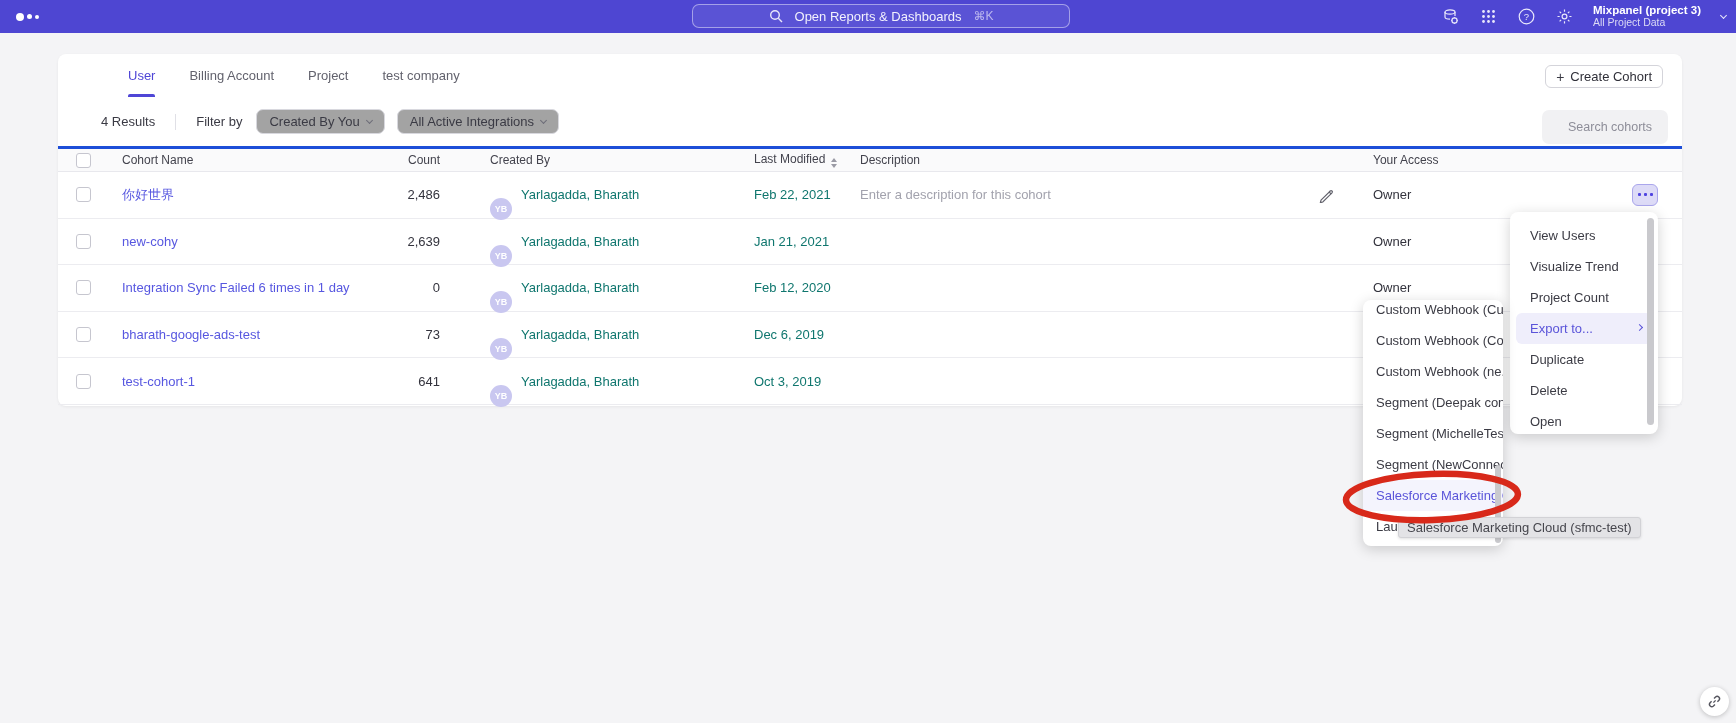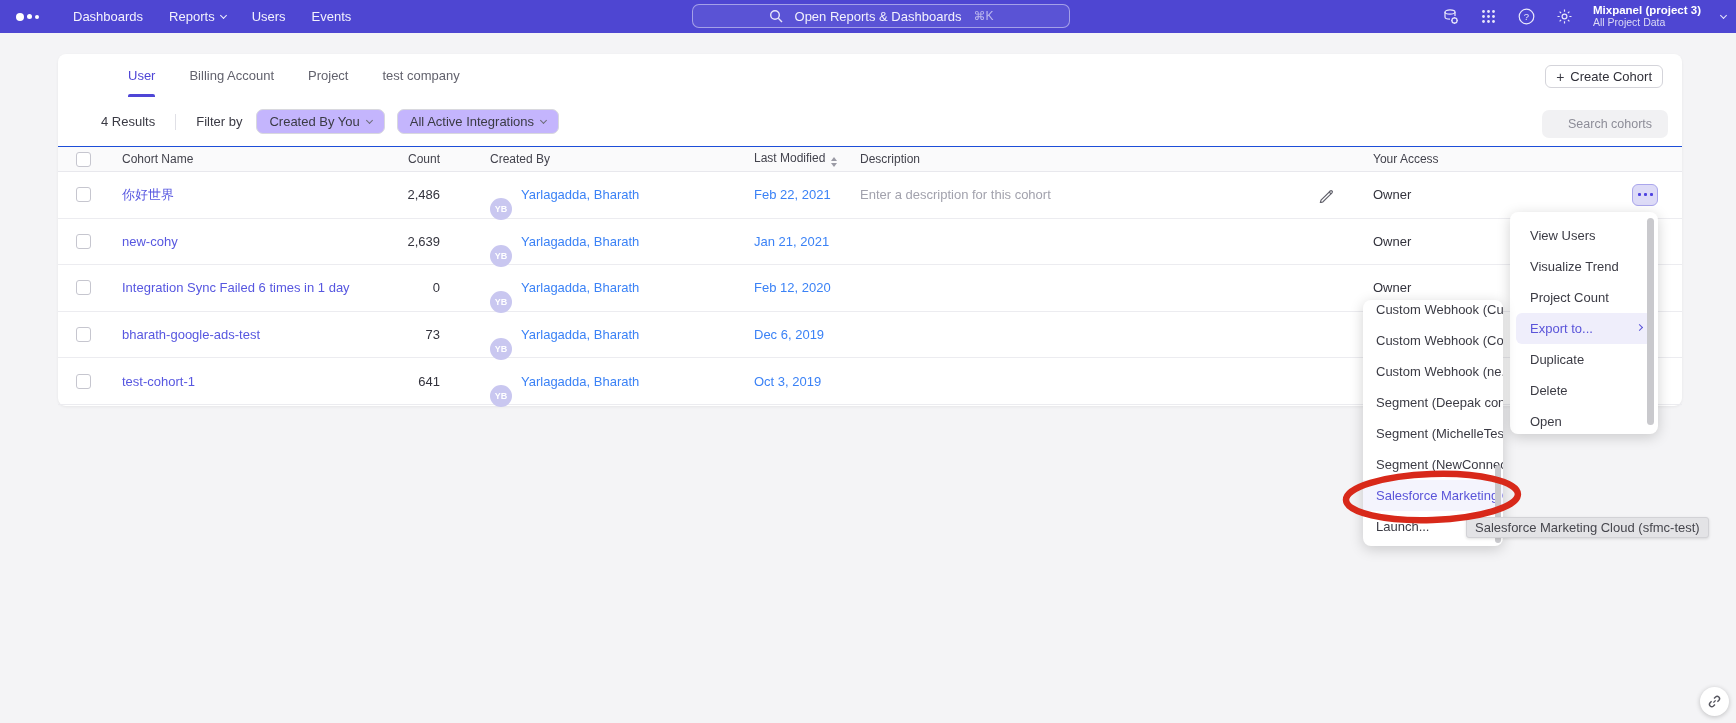--- a/index.html
+++ b/index.html
@@ -29,100 +29,85 @@
   .tab { color:#62626d; cursor:pointer; position:relative; height:43px; display:flex; align-items:center; }
   .tab.active { color:#4f46d6; }
   .tab.active:after { content:""; position:absolute; left:0; right:0; bottom:0; height:3px; background:#4f46d6; border-radius:2px 2px 0 0; }
   .create-btn { position:absolute; right:19px; top:11px; height:23px; padding:0 10px; border:1px solid #d4d4da; border-radius:6px; background:#fff; display:flex; align-items:center; gap:6px; color:#2f2f38; font-size:13px; cursor:pointer; }
   .plus { font-size:14px; color:#3a3a44; line-height:1; }
 
   .filterbar { position:relative; height:49px; display:flex; align-items:center; padding-left:43px; }
   .results { color:#3a3a44; }
   .vdiv { width:1px; height:16px; background:#e0e0e6; margin:0 20px; }
   .filterby { color:#3a3a44; margin-right:14px; }
-  .pill { height:25px; padding:0 12px; border:1px solid #d8d8de; border-radius:7px; display:flex; align-items:center; gap:7px; color:#3a3a44; margin-right:12px; background:#c4b5fd; cursor:pointer; }
+  .pill { height:25px; padding:0 12px; border:1px solid #d8d8de; border-radius:7px; display:flex; align-items:center; gap:7px; color:#3a3a44; margin-right:12px; background:#a3a3a3; cursor:pointer; }
   .pill .chev { color:#6d6d78; }
-  .cohort-search { position:absolute; right:14px; top:13px; width:126px; height:28px; background:#f1f1f3; border:none; border-radius:7px; padding-left:26px; font-size:12.5px; color:#43434d; font-family:"Liberation Sans", sans-serif; outline:none; }
+  .cohort-search { position:absolute; right:14px; top:13px; width:126px; height:34px; background:#f1f1f3; border:none; border-radius:7px; padding-left:26px; font-size:12.5px; color:#43434d; font-family:"Liberation Sans", sans-serif; outline:none; }
   .cohort-search::placeholder { color:#8d8d98; }
   .cohort-search-ic { position:absolute; right:116px; top:18px; color:#8d8d98; }
 
   
   .thead, .trow { display:flex; align-items:center; }
-  .thead { height:26px; background:#fafafb; border-top:1px solid #1d4ed8; border-bottom:1px solid #e8e8ed; color:#43434d; font-size:12px; }
+  .thead { height:26px; background:#fafafb; border-top:3px solid #1d4ed8; border-bottom:1px solid #e8e8ed; color:#43434d; font-size:12px; }
   .trow { height:46.6px; border-bottom:1px solid #ececf0; }
   .col-check { width:47px; display:flex; justify-content:flex-end; }
   .checkbox { width:15px; height:15px; border:1.5px solid #c6c6cf; border-radius:3px; background:#fff; margin-right:14px; cursor:pointer; }
   .col-name { width:295px; padding-left:17px; }
   .col-count { width:40px; text-align:right; }
   .col-created { width:313px; padding-left:50px; display:flex; align-items:center; gap:9px; }
   .col-modified { width:107px; padding-left:1px; }
   .col-desc { flex:1; display:flex; align-items:center; }
   .col-pencil { width:55px; display:flex; align-items:center; }
   .col-access { width:253px; }
   .col-actions { width:56px; display:flex; align-items:center; }
   .hdr-created { padding-left:50px; }
   .sorticon { display:inline-flex; flex-direction:column; gap:2px; margin-left:6px; vertical-align:1px; }
   .sorticon b { width:0; height:0; border-left:3.5px solid transparent; border-right:3.5px solid transparent; display:block; }
   .sorticon .up { border-bottom:4px solid #9a9aa4; }
   .sorticon .dn { border-top:4px solid #9a9aa4; }
   .cohort-link { color:#5757e0; cursor:pointer; text-decoration:none; }
   .avatar { width:22px; height:22px; border-radius:50%; background:#c9c7f0; color:#fff; font-size:9px; font-weight:bold; display:flex; align-items:center; justify-content:center;margin-top:29px; }
-  .byname, .moddate { color:#3b82f6; }
+  .byname, .moddate { color:#0f766e; }
   .desc-placeholder { color:#a2a2ad; }
   .pencil { color:#62626c; cursor:pointer; display:flex; }
   .dots-btn { width:26px; height:22px; margin-left:6px; background:#dddbf7; border:1px solid #aaa6ec; border-radius:6px; display:flex; align-items:center; justify-content:center; gap:3px; cursor:pointer; }
   .dots-btn i { width:3px; height:3px; background:#4f44e0; border-radius:1px; display:block; }
 
   
   .menu { position:absolute; left:1510px; top:212px; width:148px; height:222px; background:#fff; border-radius:8px; box-shadow:0 3px 14px rgba(0,0,0,.18); z-index:10; padding:8px 0; }
   .menu-item { height:31px; display:flex; align-items:center; padding-left:20px; color:#3b3b44; cursor:pointer; }
   .menu-item.hl { margin:0 6px; padding-left:14px; padding-right:10px; border-radius:6px; background:#efeefb; color:#5a54d9; justify-content:space-between; }
   .menu-item.hl .chev { transform:rotate(-45deg); color:#5a54d9; }
   .menu-scroll { position:absolute; right:4px; top:6px; width:7px; height:207px; background:#c9c9cd; border-radius:4px; cursor:pointer; }
 
   
   .submenu { position:absolute; left:1363px; top:300px; width:140px; height:246px; background:#fff; border-radius:8px; box-shadow:0 3px 14px rgba(0,0,0,.18); z-index:11; overflow:hidden; }
   .sub-item { height:31px; display:flex; align-items:center; padding-left:13px; color:#3b3b44; cursor:pointer; white-space:nowrap; overflow:hidden; }
   .sub-item:first-child { margin-top:-6px; }
   .sub-item.hl { background:#f4f4fd; color:#5a54d9; }
   .sub-scroll { position:absolute; right:2px; top:165px; width:6px; height:78px; background:#c9c9cd; border-radius:3px; cursor:pointer; }
 
   
-  .tooltip { position:absolute; left:1466px; top:517px; height:21px; background:#e3e3e6; border:1px solid #d2d2d6; border-radius:3px; padding:0 8px; display:flex; align-items:center; color:#46464d; font-size:13px; z-index:12; box-shadow:0 1px 3px rgba(0,0,0,.12); white-space:nowrap; }
+  .tooltip { position:absolute; left:1398px; top:517px; height:21px; background:#e3e3e6; border:1px solid #d2d2d6; border-radius:3px; padding:0 8px; display:flex; align-items:center; color:#46464d; font-size:13px; z-index:12; box-shadow:0 1px 3px rgba(0,0,0,.12); white-space:nowrap; }
 
   
   .annot { position:absolute; left:1337px; top:468px; z-index:13; pointer-events:none; transform:rotate(-2deg); }
 
   
   .fab { position:absolute; left:1700px; top:687px; width:29px; height:29px; border-radius:50%; background:#fff; box-shadow:0 1px 5px rgba(0,0,0,.22); display:flex; align-items:center; justify-content:center; color:#55555e; cursor:pointer; z-index:14; }
 </style>
 </head>
 <body>
 
 <header class="topnav">
   <div class="brand">
       <i class="d1"></i>
       <i class="d2"></i>
       <i class="d3"></i>
     </div>
-  <nav class="navitems">
-    <div class="navitem">
-        <span>Dashboards</span>
-      </div>
-    <div class="navitem">
-        <span>Reports</span>
-        <span class="chev"></span>
-      </div>
-    <div class="navitem">
-        <span>Users</span>
-      </div>
-    <div class="navitem">
-        <span>Events</span>
-      </div>
-  </nav>
   <div class="nav-search">
     <svg width="14" height="14" viewBox="0 0 14 14">
         <circle cx="6" cy="6" r="4.3" fill="none" stroke="#e9e8fb" stroke-width="1.4"></circle>
         <line x1="9.3" y1="9.3" x2="13" y2="13" stroke="#e9e8fb" stroke-width="1.4"></line>
       </svg>
     <span>Open Reports &amp; Dashboards</span>
     <span class="shortcut">⌘K</span>
   </div>
   <div class="nav-right">
     <span class="nav-ic">

